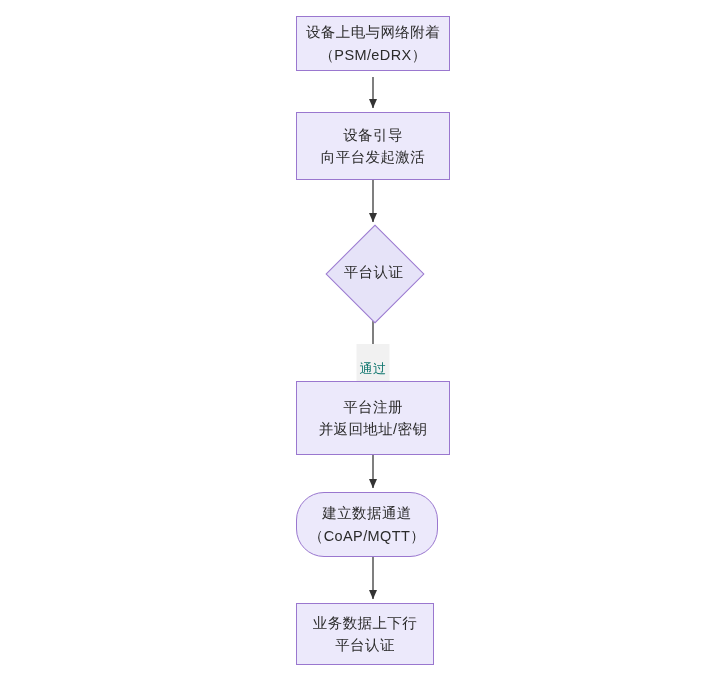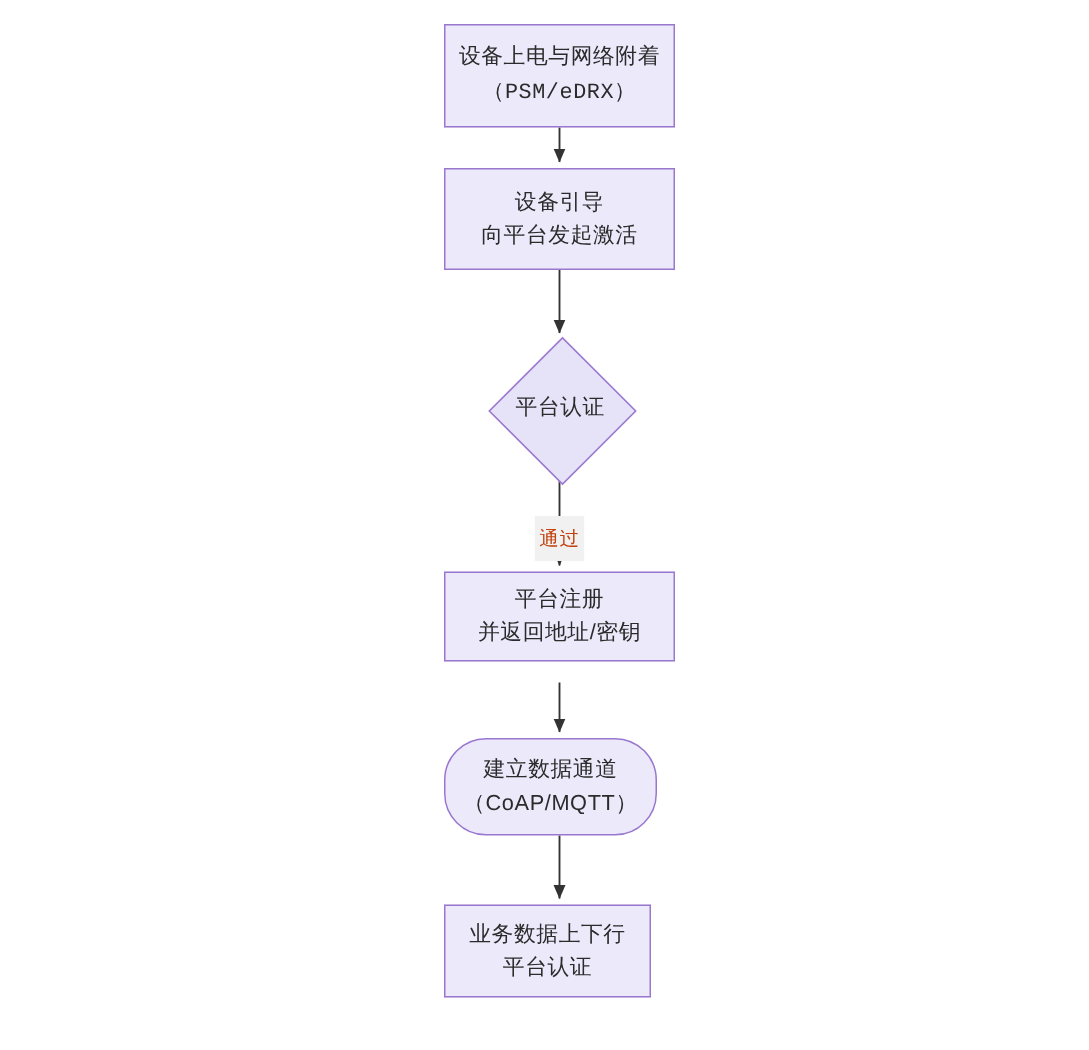--- a/index.html
+++ b/index.html
@@ -62,23 +62,23 @@
     position: relative;
     z-index: 2;
   }
   .nline {
     display: block;
     white-space: nowrap;
   }
   .edge-label {
     position: absolute;
     font-size: 13px;
-    color: #c2410c;
+    color: #0f766e;
     background: #f1f1f1;
-    padding: 6px 3px;
+    padding: 16px 3px;
     letter-spacing: 0.5px;
     white-space: nowrap;
     transform: translateX(-50%);
   }
 </style>
 </head>
 <body>
 
 <div id="canvas">
 
@@ -91,38 +91,38 @@
 
     <g stroke="#333333" stroke-width="1.25" fill="none" marker-end="url(#arrowhead)">
       <line x1="373" y1="77" x2="373" y2="108"></line>
       <line x1="373" y1="180" x2="373" y2="222"></line>
       <line x1="373" y1="320" x2="373" y2="377"></line>
       <line x1="373" y1="455" x2="373" y2="488"></line>
       <line x1="373" y1="557" x2="373" y2="599"></line>
     </g>
   </svg>
 
-  <div class="node process" style="left:296px; top:16px; width:154px; height:69px;font-family:Liberation Mono, monospace;">
+  <div class="node process" style="left:296px; top:16px; width:154px; height:55px;">
     <span class="nline">设备上电与网络附着</span>
     <span class="nline">（PSM/eDRX）</span>
   </div>
 
   <div class="node decision" style="left:325px; top:225px; width:97px; height:95px;">
     <span class="dia-shape"></span>
     <span class="dia-label nline">平台认证</span>
   </div>
 
   <div class="node process" style="left:296px; top:112px; width:154px; height:68px;">
     <span class="nline">设备引导</span>
     <span class="nline">向平台发起激活</span>
   </div>
 
   <div class="edge-label" style="left:373px; top:344px;">通过</div>
 
-  <div class="node process" style="left:296px; top:381px; width:154px; height:60px;">
+  <div class="node process" style="left:296px; top:381px; width:154px; height:74px;">
     <span class="nline">平台注册</span>
     <span class="nline">并返回地址/密钥</span>
   </div>
 
   <div class="node process" style="left:296px; top:492px; width:142px; height:65px;border-radius:28px;">
     <span class="nline">建立数据通道</span>
     <span class="nline">（CoAP/MQTT）</span>
   </div>
 
   <div class="node process" style="left:296px; top:603px; width:138px; height:62px;">

